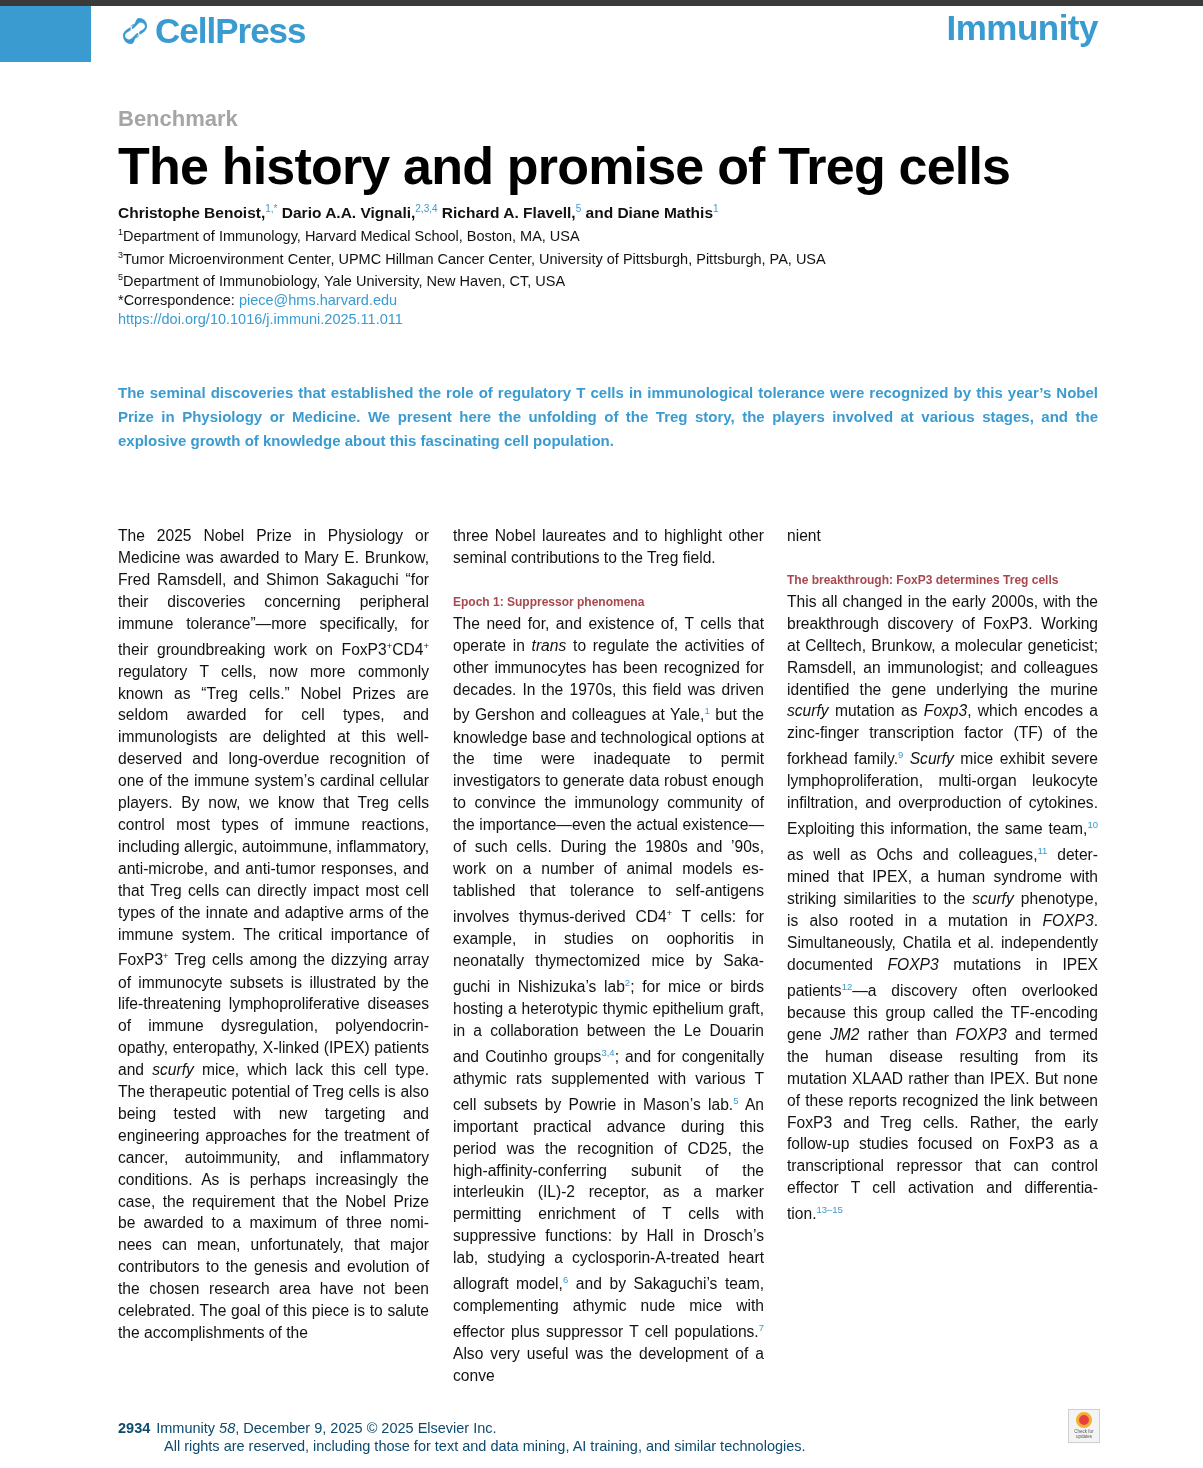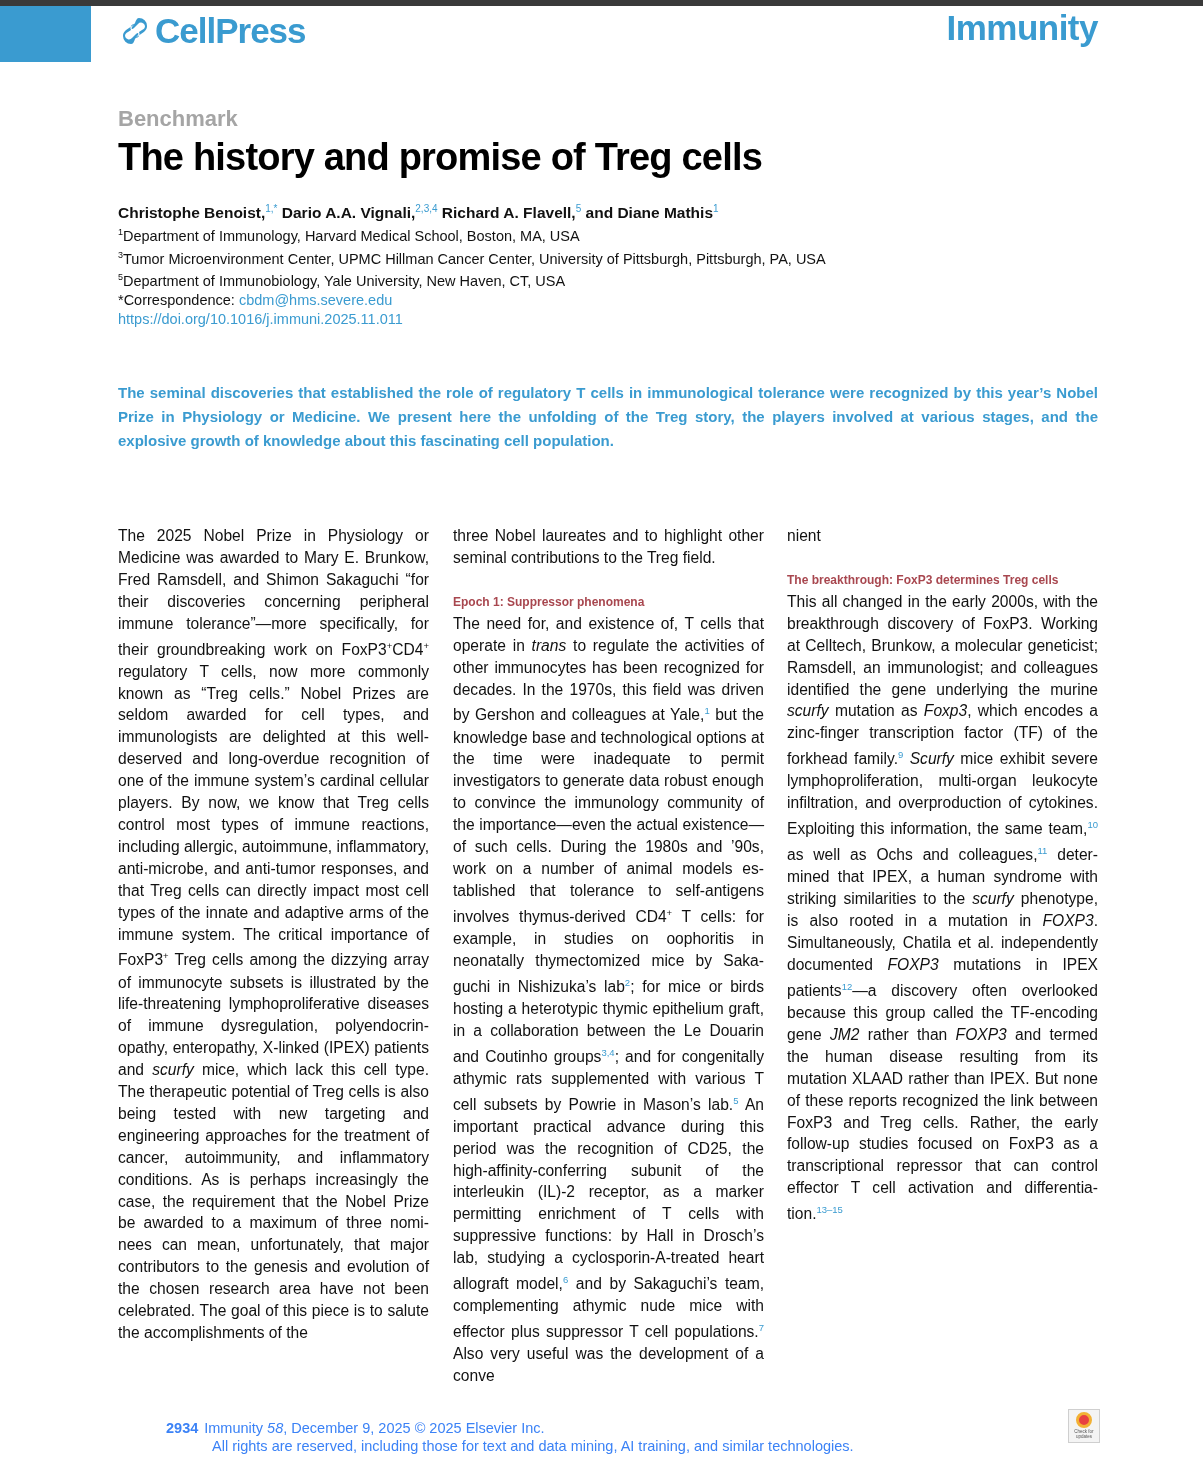--- a/index.html
+++ b/index.html
@@ -8,40 +8,40 @@
     font-family: "Liberation Sans", sans-serif; color: #111111; overflow: hidden;
   }
   .topbar { position: absolute; left: 0; top: 0; width: 1203px; height: 6px; background: #3a3a3a; }
   .blue-block { position: absolute; left: 0; top: 6px; width: 91px; height: 56px; background: #3a9bd0; }
   .logo { position: absolute; left: 119px; top: 11px; display: flex; align-items: center; gap: 4px; }
   .logo svg { width: 32px; height: 32px; }
   .logo-text { font-family: "Liberation Sans", sans-serif; font-weight: bold; font-size: 35px; color: #3a9bd0; letter-spacing: -1px; }
   .journal { position: absolute; right: 105px; top: 8px; font-weight: bold; font-size: 35px; color: #3a9bd0; letter-spacing: -0.5px; }
 
   .category { position: absolute; left: 118px; top: 106px; font-size: 22px; font-weight: bold; color: #a5a5a5; }
-  .title { position: absolute; left: 118px; top: 136px; font-size: 38px; font-weight: bold; color: #000; letter-spacing: -0.8px; }
+  .title { position: absolute; left: 118px; top: 136px; font-size: 52px; font-weight: bold; color: #000; letter-spacing: -0.8px; }
 
   .authors { position: absolute; left: 118px; top: 203px; font-size: 15.5px; font-weight: bold; color: #111; }
   .authors sup { color: #3a9bd0; font-weight: normal; font-size: 10px; }
   .affils { position: absolute; left: 118px; top: 223px; font-size: 14.5px; line-height: 18.8px; color: #111; }
   .affils sup { font-size: 9px; }
   .link { color: #3a9bd0; }
 
   .abstract { position: absolute; left: 118px; top: 381px; width: 980px; font-size: 15px; line-height: 24.2px; font-weight: bold; color: #3a9bd0; text-align: justify; }
 
   .col { position: absolute; top: 525px; width: 311px; font-size: 15.6px; line-height: 21.9px; text-align: justify; color: #111; hyphens: manual; }
   .col1 { left: 118px; }
   .col2 { left: 453px; }
   .col3 { left: 787px; }
   .col p { margin: 0; }
   .col sup { color: #3a9bd0; font-size: 9.5px; }
   .col sup.plus { color: #111; }
   .heading { color: #a8474f; font-weight: bold; font-size: 12px; line-height: 22px; margin-top: 22px !important; }
 
-  .footer { position: absolute; left: 118px; top: 1420px; font-size: 14.5px; line-height: 17.5px; color: #3b82f6; margin-left: 48px; }
+  .footer { position: absolute; left: 118px; top: 1420px; font-size: 14.5px; line-height: 17.5px; color: #0c4a6e; }
   .footer .pg { font-weight: bold; margin-right: 6px; }
   .footer .line2 { padding-left: 46px; }
 
   .badge { position: absolute; left: 1068px; top: 1409px; width: 30px; height: 32px; border: 1px solid #cfcfcf; background: #f4f4f4; display: flex; flex-direction: column; align-items: center; }
   .badge .ring { width: 16px; height: 16px; border-radius: 50%; border: 3px solid #f2b134; box-sizing: border-box; margin-top: 2px; position: relative; background: #e84040; }
   .badge .txt { font-size: 4.5px; line-height: 5px; color: #555; text-align: center; margin-top: 1px; }
 </style>
 </head>
 <body>
 
@@ -61,21 +61,21 @@
 <h1 class="title" style="margin:0;">The history and promise of Treg cells</h1>
 
 <div class="authors">
   <span>Christophe Benoist,</span><sup>1,*</sup><span> Dario A.A. Vignali,</span><sup>2,3,4</sup><span> Richard A. Flavell,</span><sup>5</sup><span> and Diane Mathis</span><sup>1</sup>
 </div>
 
 <div class="affils">
   <div><sup>1</sup><span>Department of Immunology, Harvard Medical School, Boston, MA, USA</span></div>
   <div><sup>3</sup><span>Tumor Microenvironment Center, UPMC Hillman Cancer Center, University of Pittsburgh, Pittsburgh, PA, USA</span></div>
   <div><sup>5</sup><span>Department of Immunobiology, Yale University, New Haven, CT, USA</span></div>
-  <div><span>*Correspondence: </span><span class="link">cbdm@hms.severe.edu</span></div>
+  <div><span>*Correspondence: </span><span class="link">piece@hms.harvard.edu</span></div>
   <div class="link">https://doi.org/10.1016/j.immuni.2025.11.011</div>
 </div>
 
 <div class="abstract">The seminal discoveries that established the role of regulatory T cells in immunological tolerance were recognized by this year’s Nobel Prize in Physiology or Medicine. We present here the unfolding of the Treg story, the players involved at various stages, and the explosive growth of knowledge about this fascinating cell population.</div>
 
 <div class="col col1">
   <p><span>The 2025 Nobel Prize in Physiology or Medicine was awarded to Mary E. Brun­kow, Fred Ramsdell, and Shimon Saka­guchi “for their discoveries concerning peripheral immune tolerance”—more specifically, for their groundbreaking work on FoxP3</span><sup class="plus">+</sup><span>CD4</span><sup class="plus">+</sup><span> regulatory T cells, now more commonly known as “Treg cells.” Nobel Prizes are seldom awarded for cell types, and immunologists are delighted at this well-deserved and long-overdue recognition of one of the immune system’s cardinal cellular players. By now, we know that Treg cells control most types of immune reactions, including allergic, autoimmune, inflam­matory, anti-microbe, and anti-tumor re­sponses, and that Treg cells can directly impact most cell types of the innate and adaptive arms of the immune system. The critical importance of FoxP3</span><sup class="plus">+</sup><span> Treg cells among the dizzying array of immu­nocyte subsets is illustrated by the life-threatening lymphoproliferative diseases of immune dysregulation, polyendocrin­opathy, enteropathy, X-linked (IPEX) pa­tients and </span><i>scurfy</i><span id="c1tail"> mice, which lack this cell type. The therapeutic potential of Treg cells is also being tested with new targeting and engineering approaches for the treatment of cancer, autoimmu­nity, and inflammatory conditions. As is perhaps increasingly the case, the requirement that the Nobel Prize be awarded to a maximum of three nomi­nees can mean, unfortunately, that major contributors to the genesis and evolution of the chosen research area have not been celebrated. The goal of this piece is to salute the accomplishments of the </span></p>
 </div>
 
 <div class="col col2">

